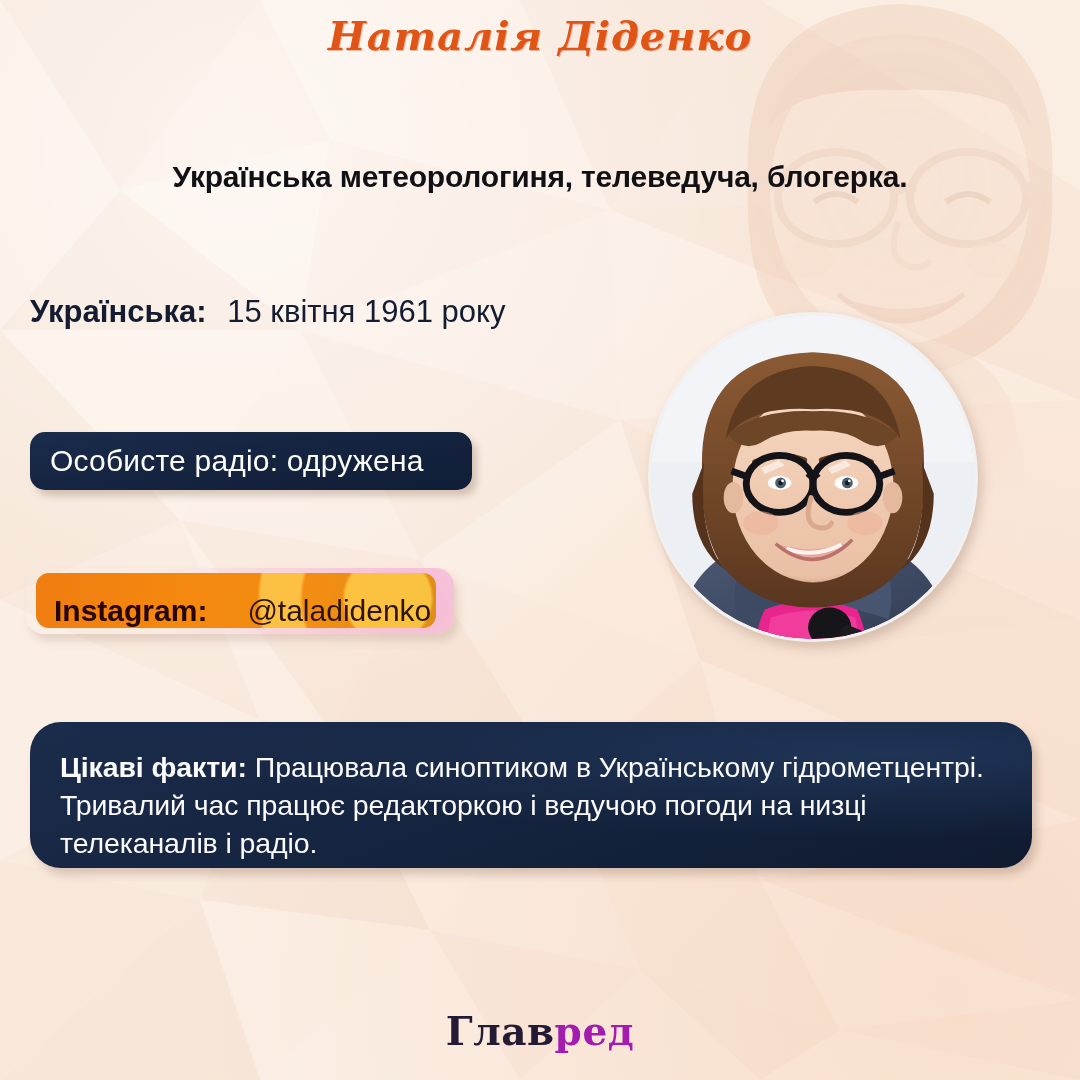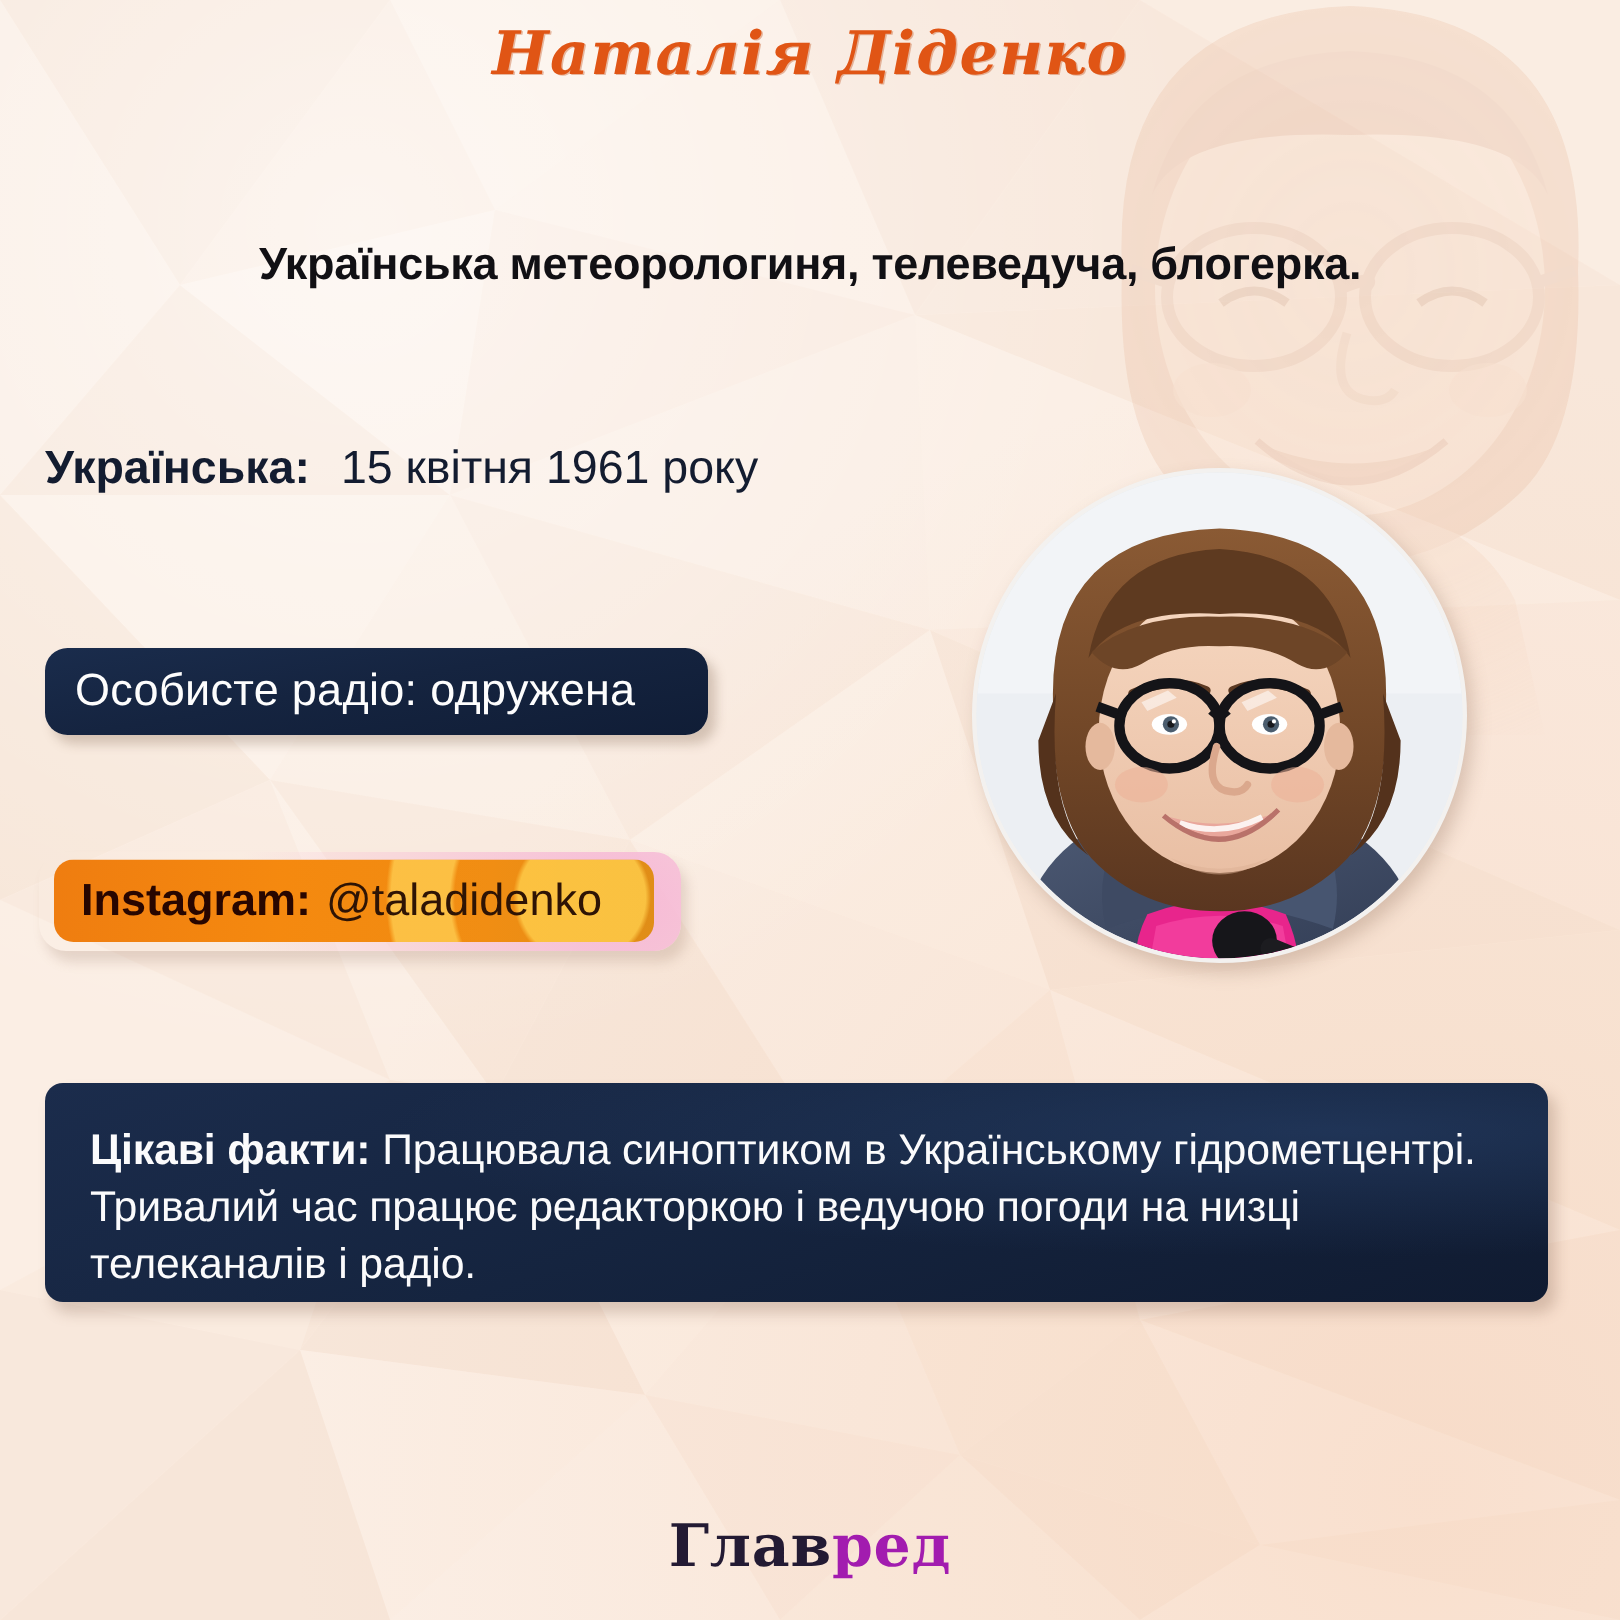--- a/index.html
+++ b/index.html
@@ -108,57 +108,58 @@
     box-shadow:4px 7px 8px rgba(150,115,95,.22);
   }
   .pill-ig {
     position:absolute;
     left:10px; top:5px;
     width:400px; height:55px;
     border-radius:13px;
     background:
       radial-gradient(circle at 88% 46%, rgba(255,203,72,.85) 0 12%, rgba(243,146,22,.25) 13% 24%, rgba(255,205,80,.8) 25% 36%, rgba(243,146,22,0) 37%),
       linear-gradient(95deg,#ef7d10 0%,#f5890f 38%,#f08c12 72%,#d98c18 100%);
-    display:flex; align-items:center;
+    display:flex; align-items:flex-end;
     padding:0 18px;
     overflow:hidden;
+    gap:40px;
   }
   .pill-ig .ig-lbl {
     font-weight:bold;
     font-size:30px;
     color:#280600;
     white-space:nowrap;
   }
   .pill-ig .ig-val {
     font-weight:normal;
     font-size:30px;
     color:#2e1405;
     white-space:nowrap;
-    margin-left:10px;
+    margin-left:0;
   }
 
   
   .portrait {
     position:absolute;
     left:648px; top:312px;
     width:330px; height:330px;
     border-radius:50%;
     overflow:hidden;
     background:#e9eef3;
     box-shadow:4px 6px 12px rgba(140,105,85,.30);
     border:3px solid #f3f1ef;
   }
   .portrait svg { display:block; width:100%; height:100%; }
 
   
   .facts {
     position:absolute;
     left:30px; top:722px;
     width:1002px; height:146px;
-    border-radius:12px;
+    border-radius:31px;
     background:
       radial-gradient(ellipse at 86% 22%, rgba(42,68,110,.55), rgba(20,35,62,0) 52%),
       linear-gradient(160deg,#1b2c4c 0%,#15243f 48%,#101b31 100%);
     box-shadow:5px 7px 9px rgba(130,98,78,.28);
     padding:26px 30px 0 30px;
   }
   .facts p {
     color:#fbfbfc;
     font-size:28.5px;
     line-height:1.34;

